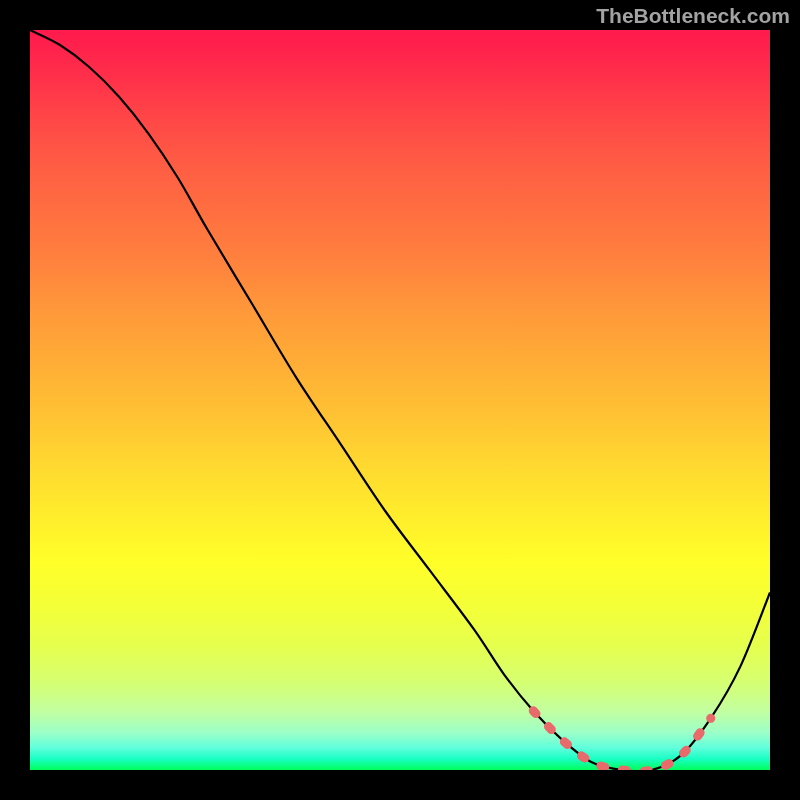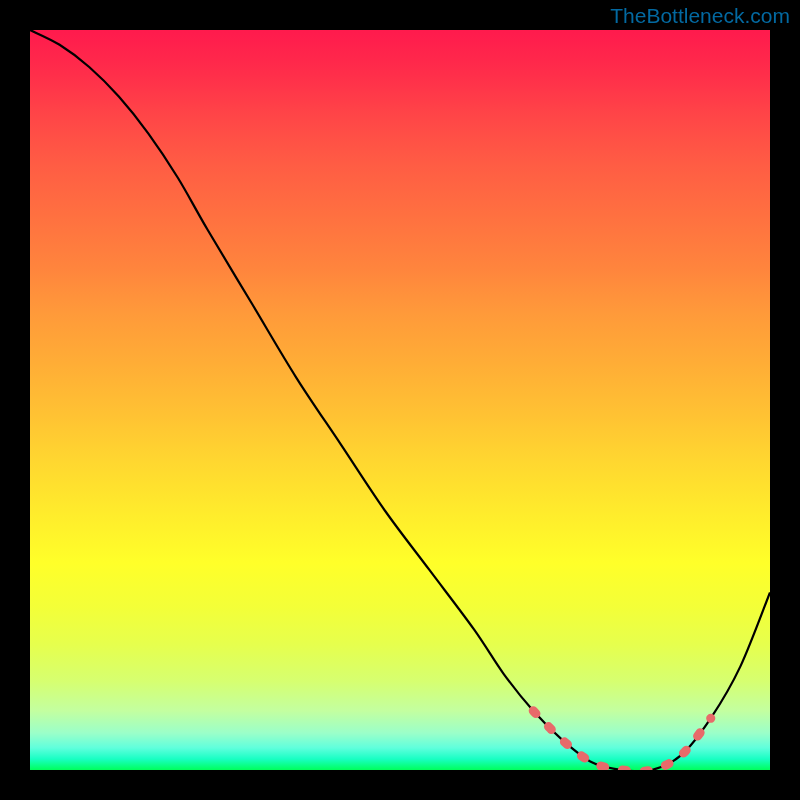--- a/index.html
+++ b/index.html
@@ -8,23 +8,23 @@
     height: 800px;
     background: #000;
     position: relative;
     overflow: hidden;
     font-family: Arial, sans-serif;
   }
   .watermark {
     position: absolute;
     top: 4px;
     right: 10px;
-    color: #0369a1;
+    color: #a3a3a3;
     font-size: 21px;
-    font-weight: 400;
+    font-weight: 700;
     z-index: 10;
   }
   .plot-area {
     position: absolute;
     left: 30px;
     top: 30px;
     width: 740px;
     height: 740px;
   }
   .gradient-bg {

